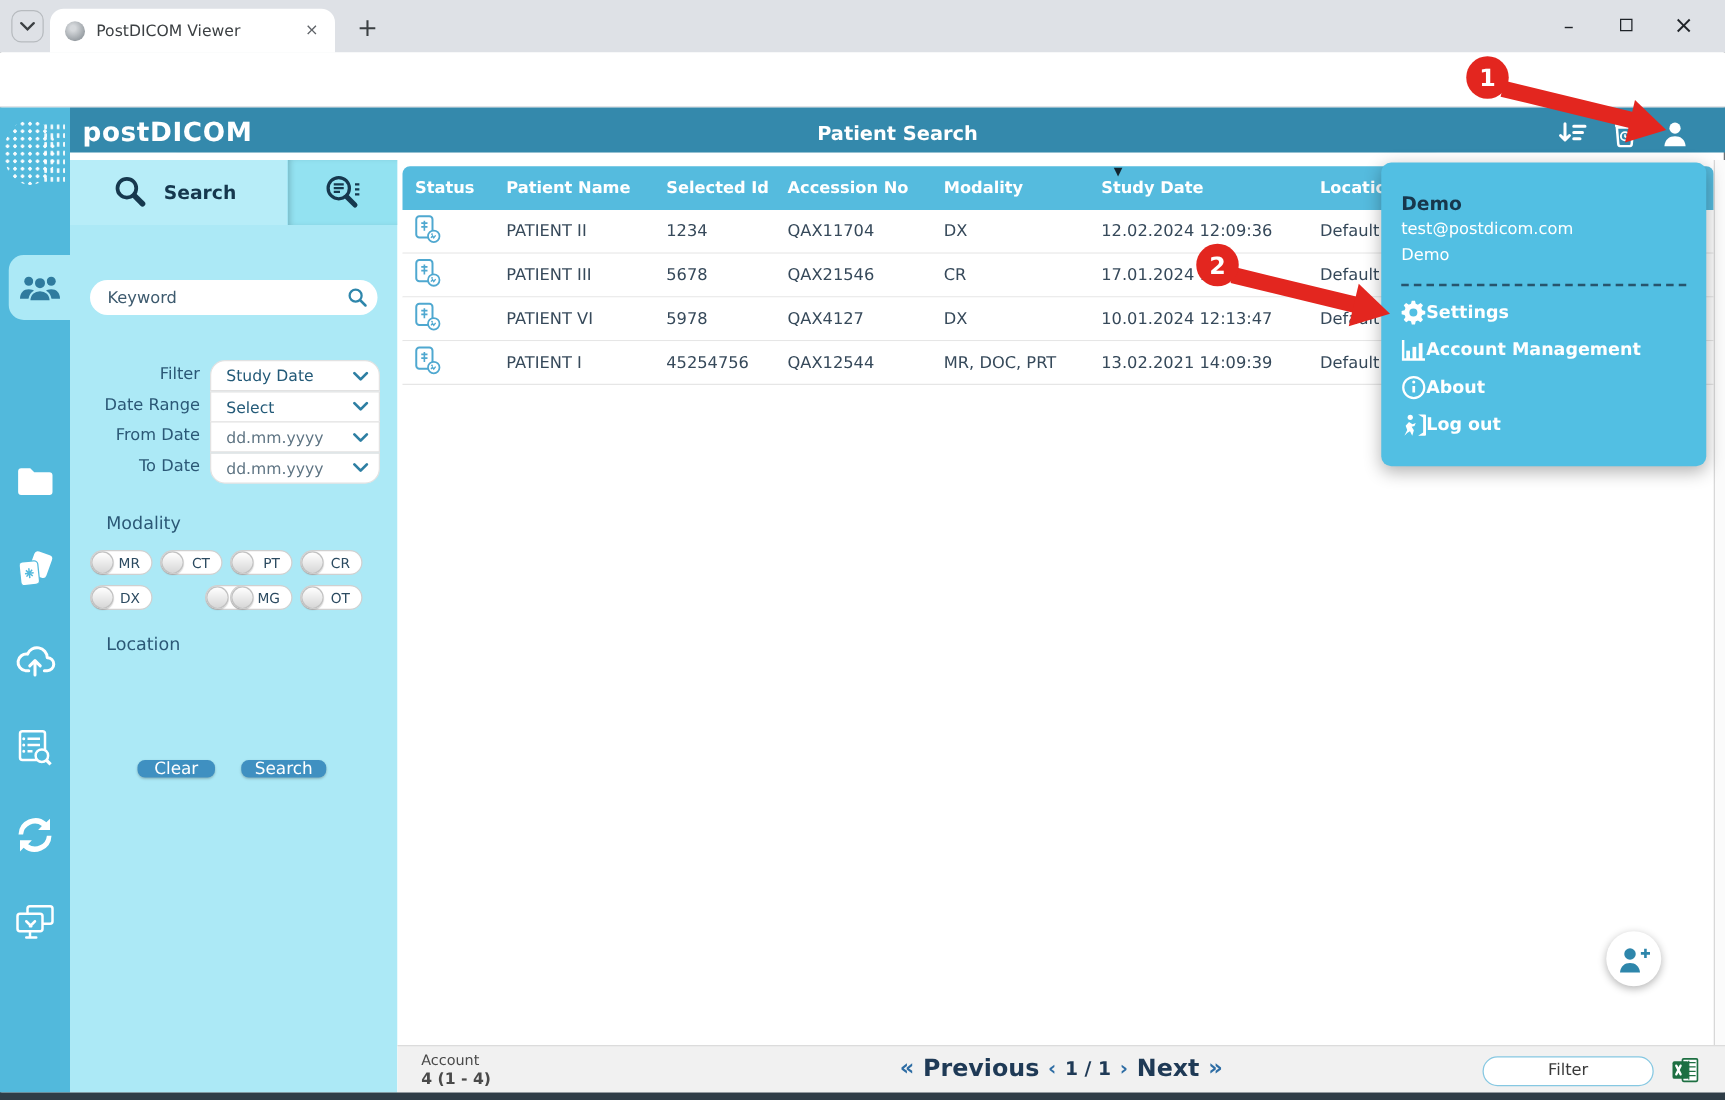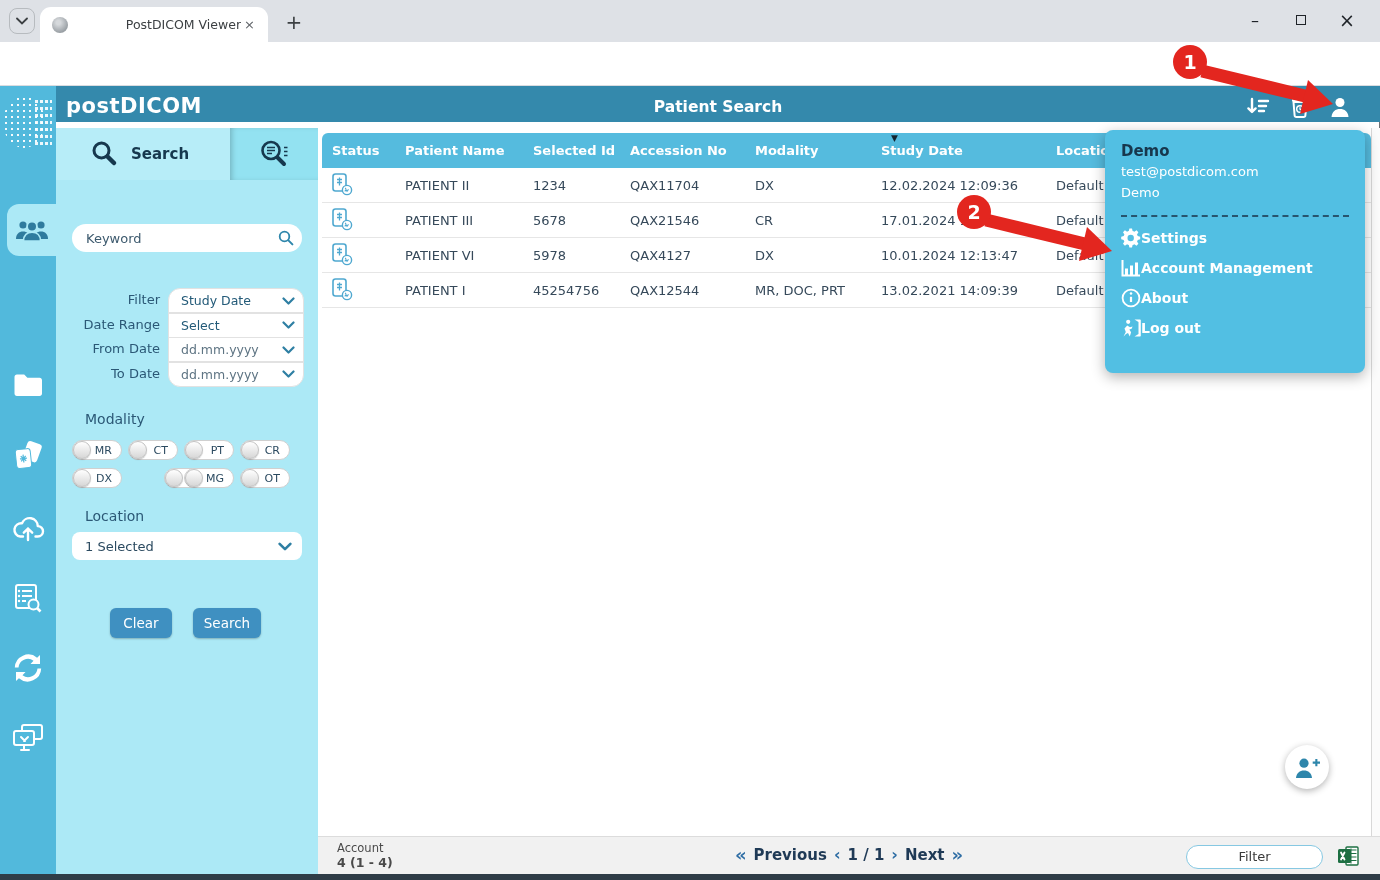--- a/index.html
+++ b/index.html
@@ -8,21 +8,21 @@
     position:relative; width:1380px; height:880px; overflow:hidden;
     font-family:"DejaVu Sans","Liberation Sans",sans-serif;
     background:#fff; box-shadow: inset 0 0 0 1px #6e7276;
   }
 
   
   .tabstrip { position:absolute; left:0; top:0; width:1380px; height:42px; background:#dee1e6; }
   .tabsearch-btn { position:absolute; left:9px; top:8px; width:26px; height:26px; border-radius:8px;
     background:#dee1e6; border:1px solid #b7bbbf; color:#3c4043; display:flex; align-items:center; justify-content:center; }
   .browser-tab { position:absolute; left:40px; top:7px; width:228px; height:35px; background:#fff;
-    border-radius:11px 11px 0 0; display:flex; align-items:center; padding:0 10px 0 12px;text-align:right; }
+    border-radius:11px 11px 0 0; display:flex; align-items:center; padding:0 10px 0 12px; }
   .favicon { width:16px; height:16px; border-radius:50%;
     background:radial-gradient(circle at 40% 35%, #d6d9dc 15%, #9aa0a5 70%);
     background-color:#aab0b5; flex:0 0 auto; }
   .tab-title { font-size:12.5px; color:#3c4043; margin-left:9px; white-space:nowrap; overflow:hidden; flex:1; }
   .tab-close { font-size:13px; color:#5f6368; padding:0 3px; cursor:default; }
   .newtab-btn { position:absolute; left:281px; top:9px; width:26px; height:26px; color:#3c4043;
     font-size:20px; display:flex; align-items:center; justify-content:center; }
   .win-controls { position:absolute; right:10px; top:6px; display:flex; align-items:center; }
   .win-btn { width:46px; height:28px; display:flex; align-items:center; justify-content:center; color:#1f2328; font-size:16px; }
   .win-max-glyph { width:10px; height:10px; border:1.6px solid #1f2328; display:inline-block; }
@@ -71,52 +71,52 @@
   .f-ctl.first { border-radius:12px 12px 0 0; }
   .f-ctl.last { border-radius:0 0 12px 12px; }
   .sec-label { position:absolute; font-size:14px; color:#2b5876; }
   .pill { position:absolute; width:50px; height:20px; background:#fff; border:1px solid #d0d0d0; border-radius:10px; }
   .pill .knob { position:absolute; left:0px; top:0px; width:18px; height:18px; border-radius:50%;
     background:linear-gradient(#ffffff,#d7d7d7); border:1px solid #c2c2c2; box-shadow:0 1px 1px rgba(0,0,0,.2); }
   .pill .plabel { position:absolute; right:9px; top:3px; font-size:11px; color:#2b4a60; }
   .loc-select { position:absolute; left:16px; top:404px; width:230px; height:28px; background:#fff; border-radius:8px;
     display:flex; align-items:center; padding:0 10px 0 13px; }
   .loc-select .val { font-size:13px; color:#2b4a60; flex:1; }
-  .btn { position:absolute; top:480px; height:30px; background:#3f90c1; color:#fff; font-size:13.5px;
+  .btn { position:absolute; top:480px; height:14px; background:#3f90c1; color:#fff; font-size:13.5px;
     border:none; border-radius:6px; display:flex; align-items:center; justify-content:center;
     box-shadow:0 1px 2px rgba(0,0,0,.25); font-family:"DejaVu Sans","Liberation Sans",sans-serif; }
 
   
   .main { position:absolute; left:318px; top:128px; width:1062px; height:746px; background:#fff; }
   .ptable { position:absolute; left:4px; top:5px; width:1049px; }
   .thead { display:flex; height:35px; background:#55bbde; border-radius:6px 6px 0 0; position:relative; }
   .th { font-size:13px; font-weight:600; color:#fff; line-height:35px; padding-left:10px; overflow:hidden; white-space:nowrap; }
   .trow { display:flex; height:35px; border-bottom:1px solid #e6e6e6; background:#fff; align-items:center; }
   .td { font-size:13px; color:#36495a; padding-left:10px; overflow:hidden; white-space:nowrap; }
   .c0{width:73px;} .c1{width:128px;} .c2{width:97px;} .c3{width:125px;} .c4{width:126px;} .c5{width:175px;} .c6{flex:1;}
   .sort-tri { position:absolute; left:569px; top:0px; font-size:9px; color:#12242f; line-height:10px; }
   .scroll-strip { position:absolute; left:1053px; top:0; width:9px; height:708px; background:#fbfbfb; border-left:1px solid #d8d8d8; }
 
   .footer { position:absolute; left:0; top:708px; width:1062px; height:38px; background:#f1f1f1; border-top:1px solid #dcdcdc; }
   .record { position:absolute; left:19px; top:4px; color:#4a4a4a; }
   .record .l1 { font-size:11.5px; }
   .record .l2 { font-size:12.5px; font-weight:bold; }
   .pager { position:absolute; left:50%; transform:translateX(-50%); top:7px; display:flex; align-items:center; gap:7px; white-space:nowrap; }
   .pg-arrow { color:#2e6da4; font-weight:bold; font-size:18px; line-height:22px; }
-  .pg-txt { color:#1f3a56; font-weight:600; font-size:15px; }
+  .pg-txt { color:#1f3a56; font-weight:600; font-size:19px; }
   .pg-num { color:#1f3a56; font-weight:bold; font-size:15px; }
   .filter-pill { position:absolute; left:868px; top:8px; width:137px; height:24px; background:#fff;
     border:1.5px solid #86c8e2; border-radius:13px; text-align:center; font-size:13px; color:#3a3a3a; line-height:21px; }
   .excel-btn { position:absolute; left:1019px; top:8px; width:22px; height:22px; }
   .fab { position:absolute; left:967px; top:617px; width:44px; height:44px; border-radius:50%; background:#fff;
     box-shadow:0 2px 7px rgba(0,0,0,.3); display:flex; align-items:center; justify-content:center; }
 
   
   .user-menu { position:absolute; left:1105px; top:130px; width:260px; height:243px; background:#52bfe3;
-    border-radius:8px; box-shadow:0 4px 14px rgba(0,0,0,.3); padding:12px 16px; z-index:50; }
+    border-radius:8px; box-shadow:0 4px 14px rgba(0,0,0,.3); padding:24px 16px; z-index:50; }
   .um-name { font-size:15px; font-weight:bold; color:#17374d; height:22px; }
   .um-email { font-size:13px; color:#fff; height:21px; }
   .um-org { font-size:13px; color:#fff; height:21px; }
   .um-sep { border-top:2px dashed #27556e; margin:9px 0 6px 0; }
   .um-item { height:30px; display:flex; align-items:center; gap:0; }
   .um-item span { font-size:14px; font-weight:600; color:#fff; }
 
   .bottom-strip { position:absolute; left:0; top:874px; width:1380px; height:6px; background:#2f3d47; }
 
   .annot { position:absolute; left:0; top:0; z-index:100; pointer-events:none; }
@@ -373,26 +373,20 @@
     <div class="pill" style="left:128px; top:340px;">
         <span class="knob"></span>
         <span class="plabel">MG</span>
       </div>
     <div class="pill" style="left:184px; top:340px;">
         <span class="knob"></span>
         <span class="plabel">OT</span>
       </div>
 
     <span class="sec-label" style="left:29px; top:380px;">Location</span>
-    <div class="loc-select">
-      <span class="val">1 Selected</span>
-      <svg width="14" height="9" viewBox="0 0 13 8">
-          <path d="M1.5 1.5l5 5 5-5" fill="none" stroke="#2e7fa3" stroke-width="2.4" stroke-linecap="round" stroke-linejoin="round"></path>
-        </svg>
-    </div>
 
     <button class="btn" style="left:54px; width:62px;">Clear</button>
     <button class="btn" style="left:137px; width:68px;">Search</button>
   </div>
 
   <div class="main">
     <div class="ptable">
       <div class="thead">
         <span class="th c0">Status</span>
         <span class="th c1">Patient Name</span>

